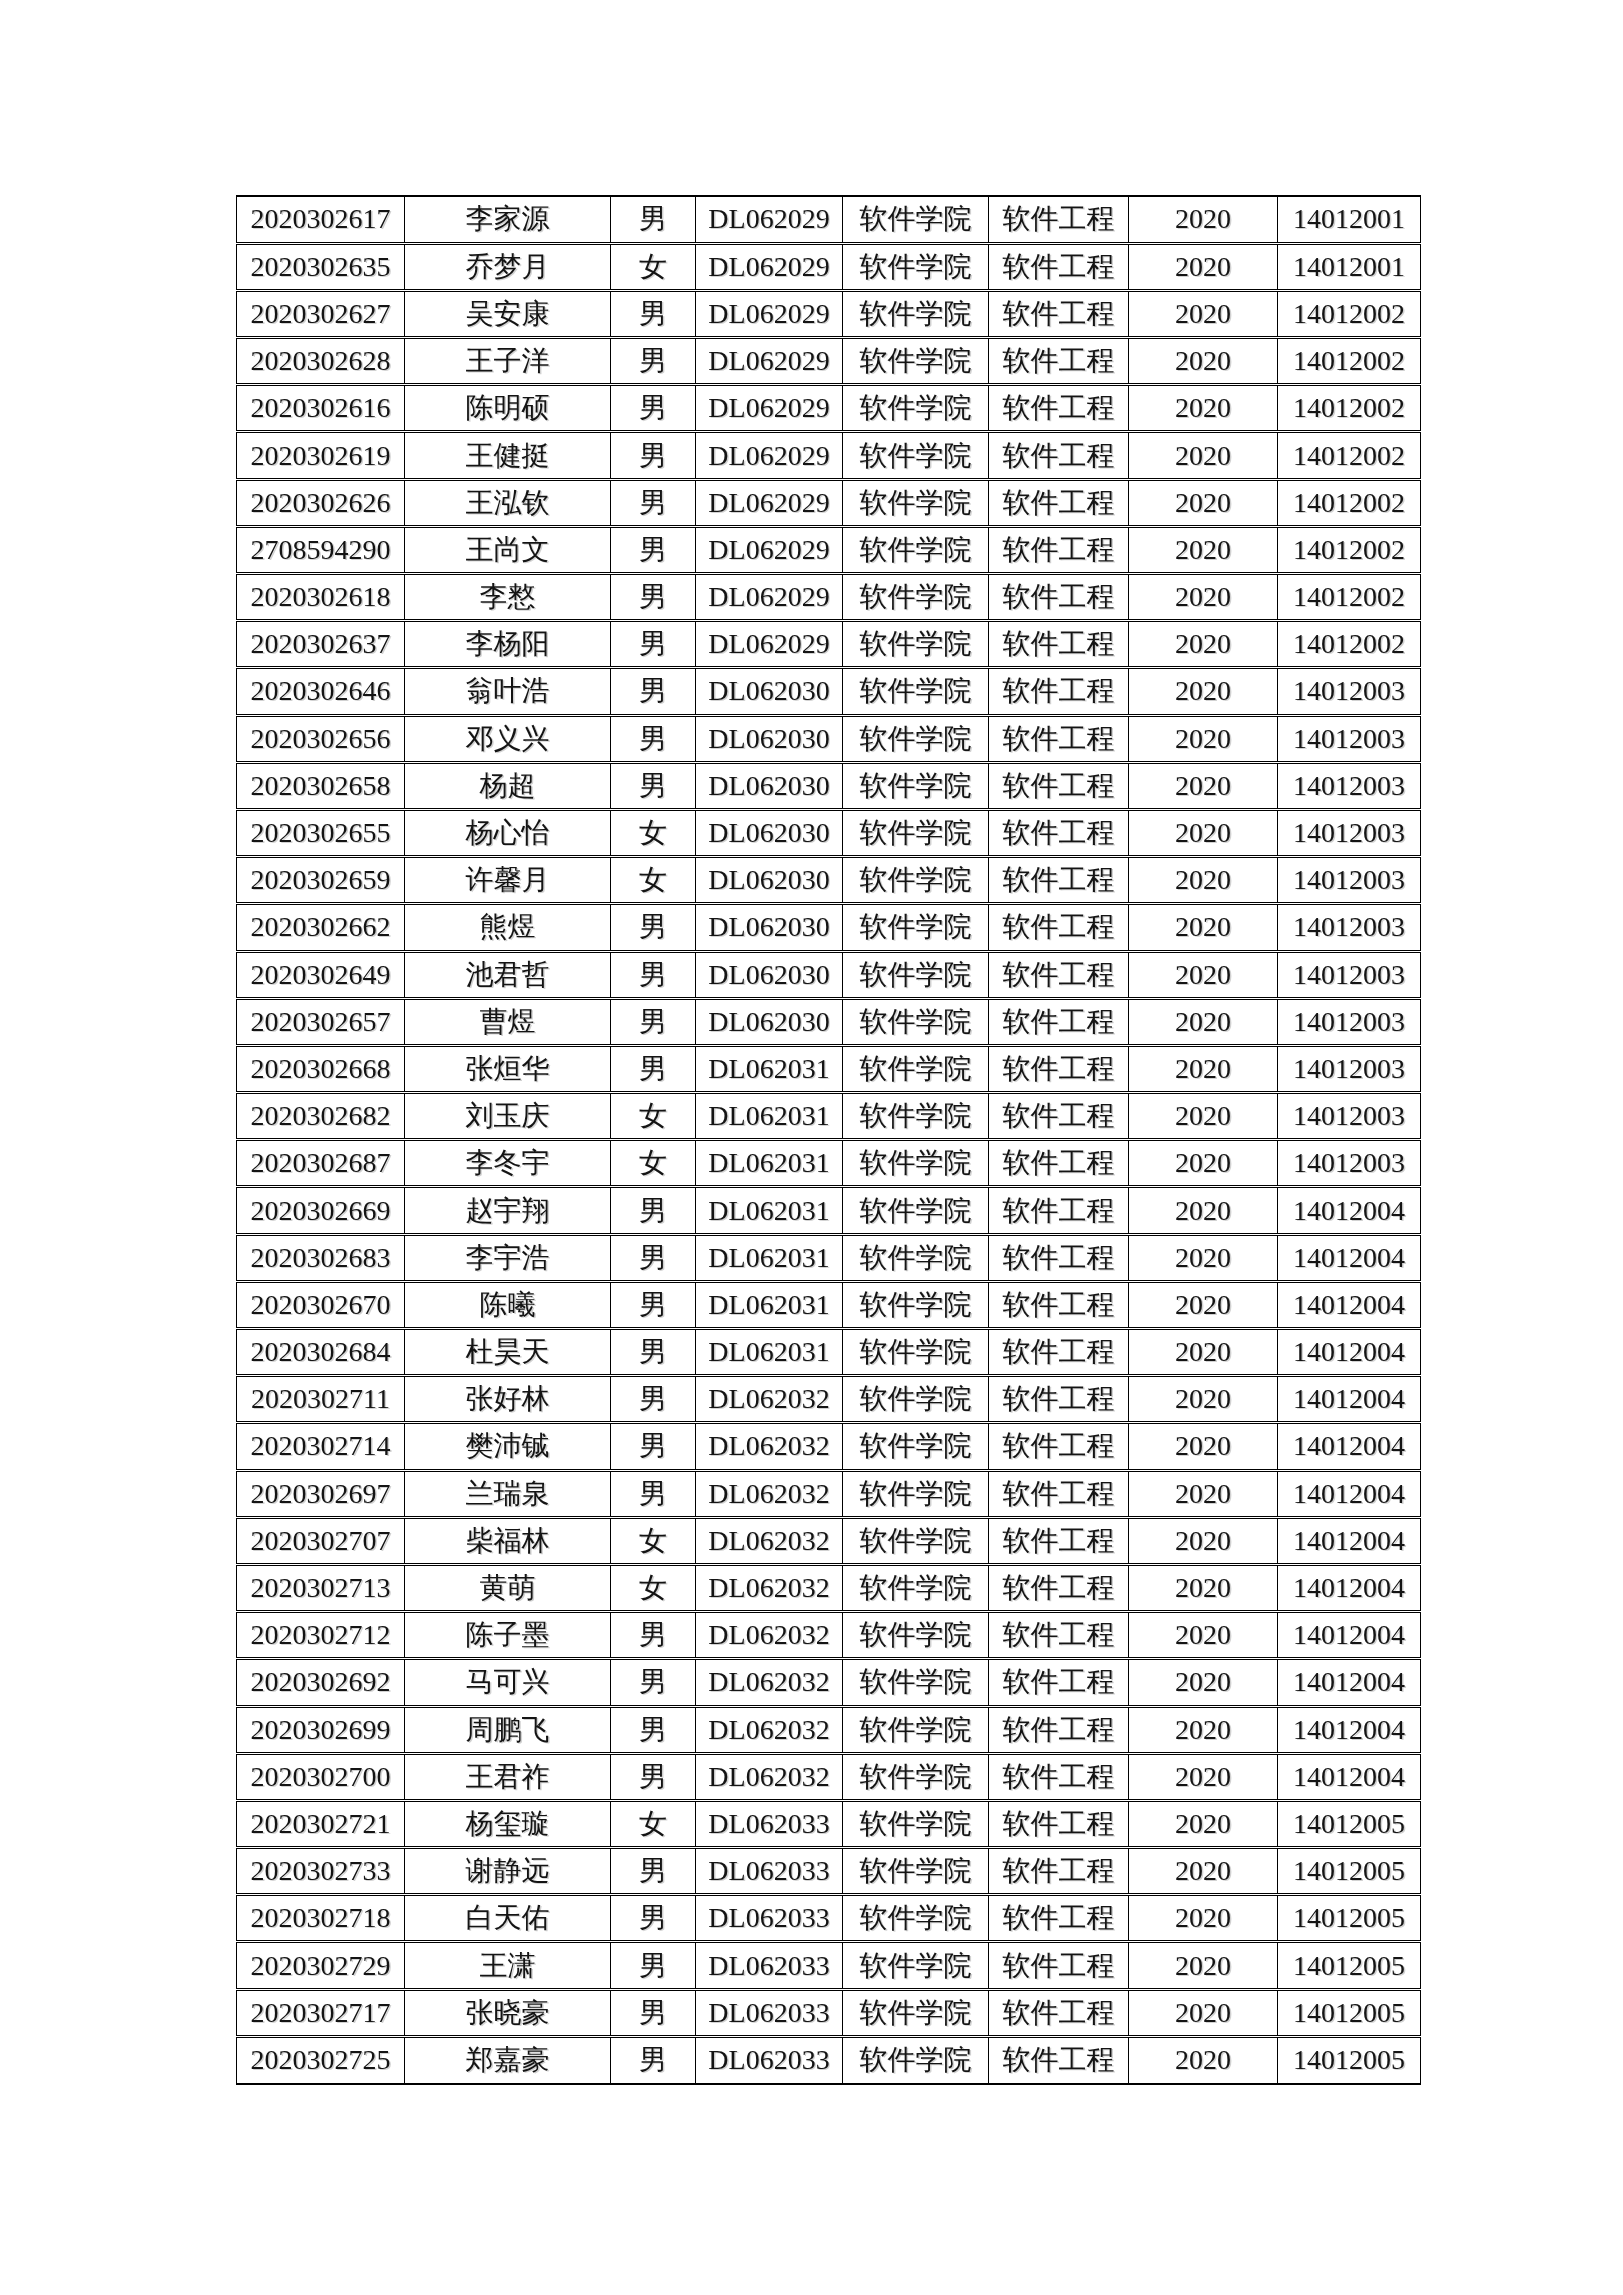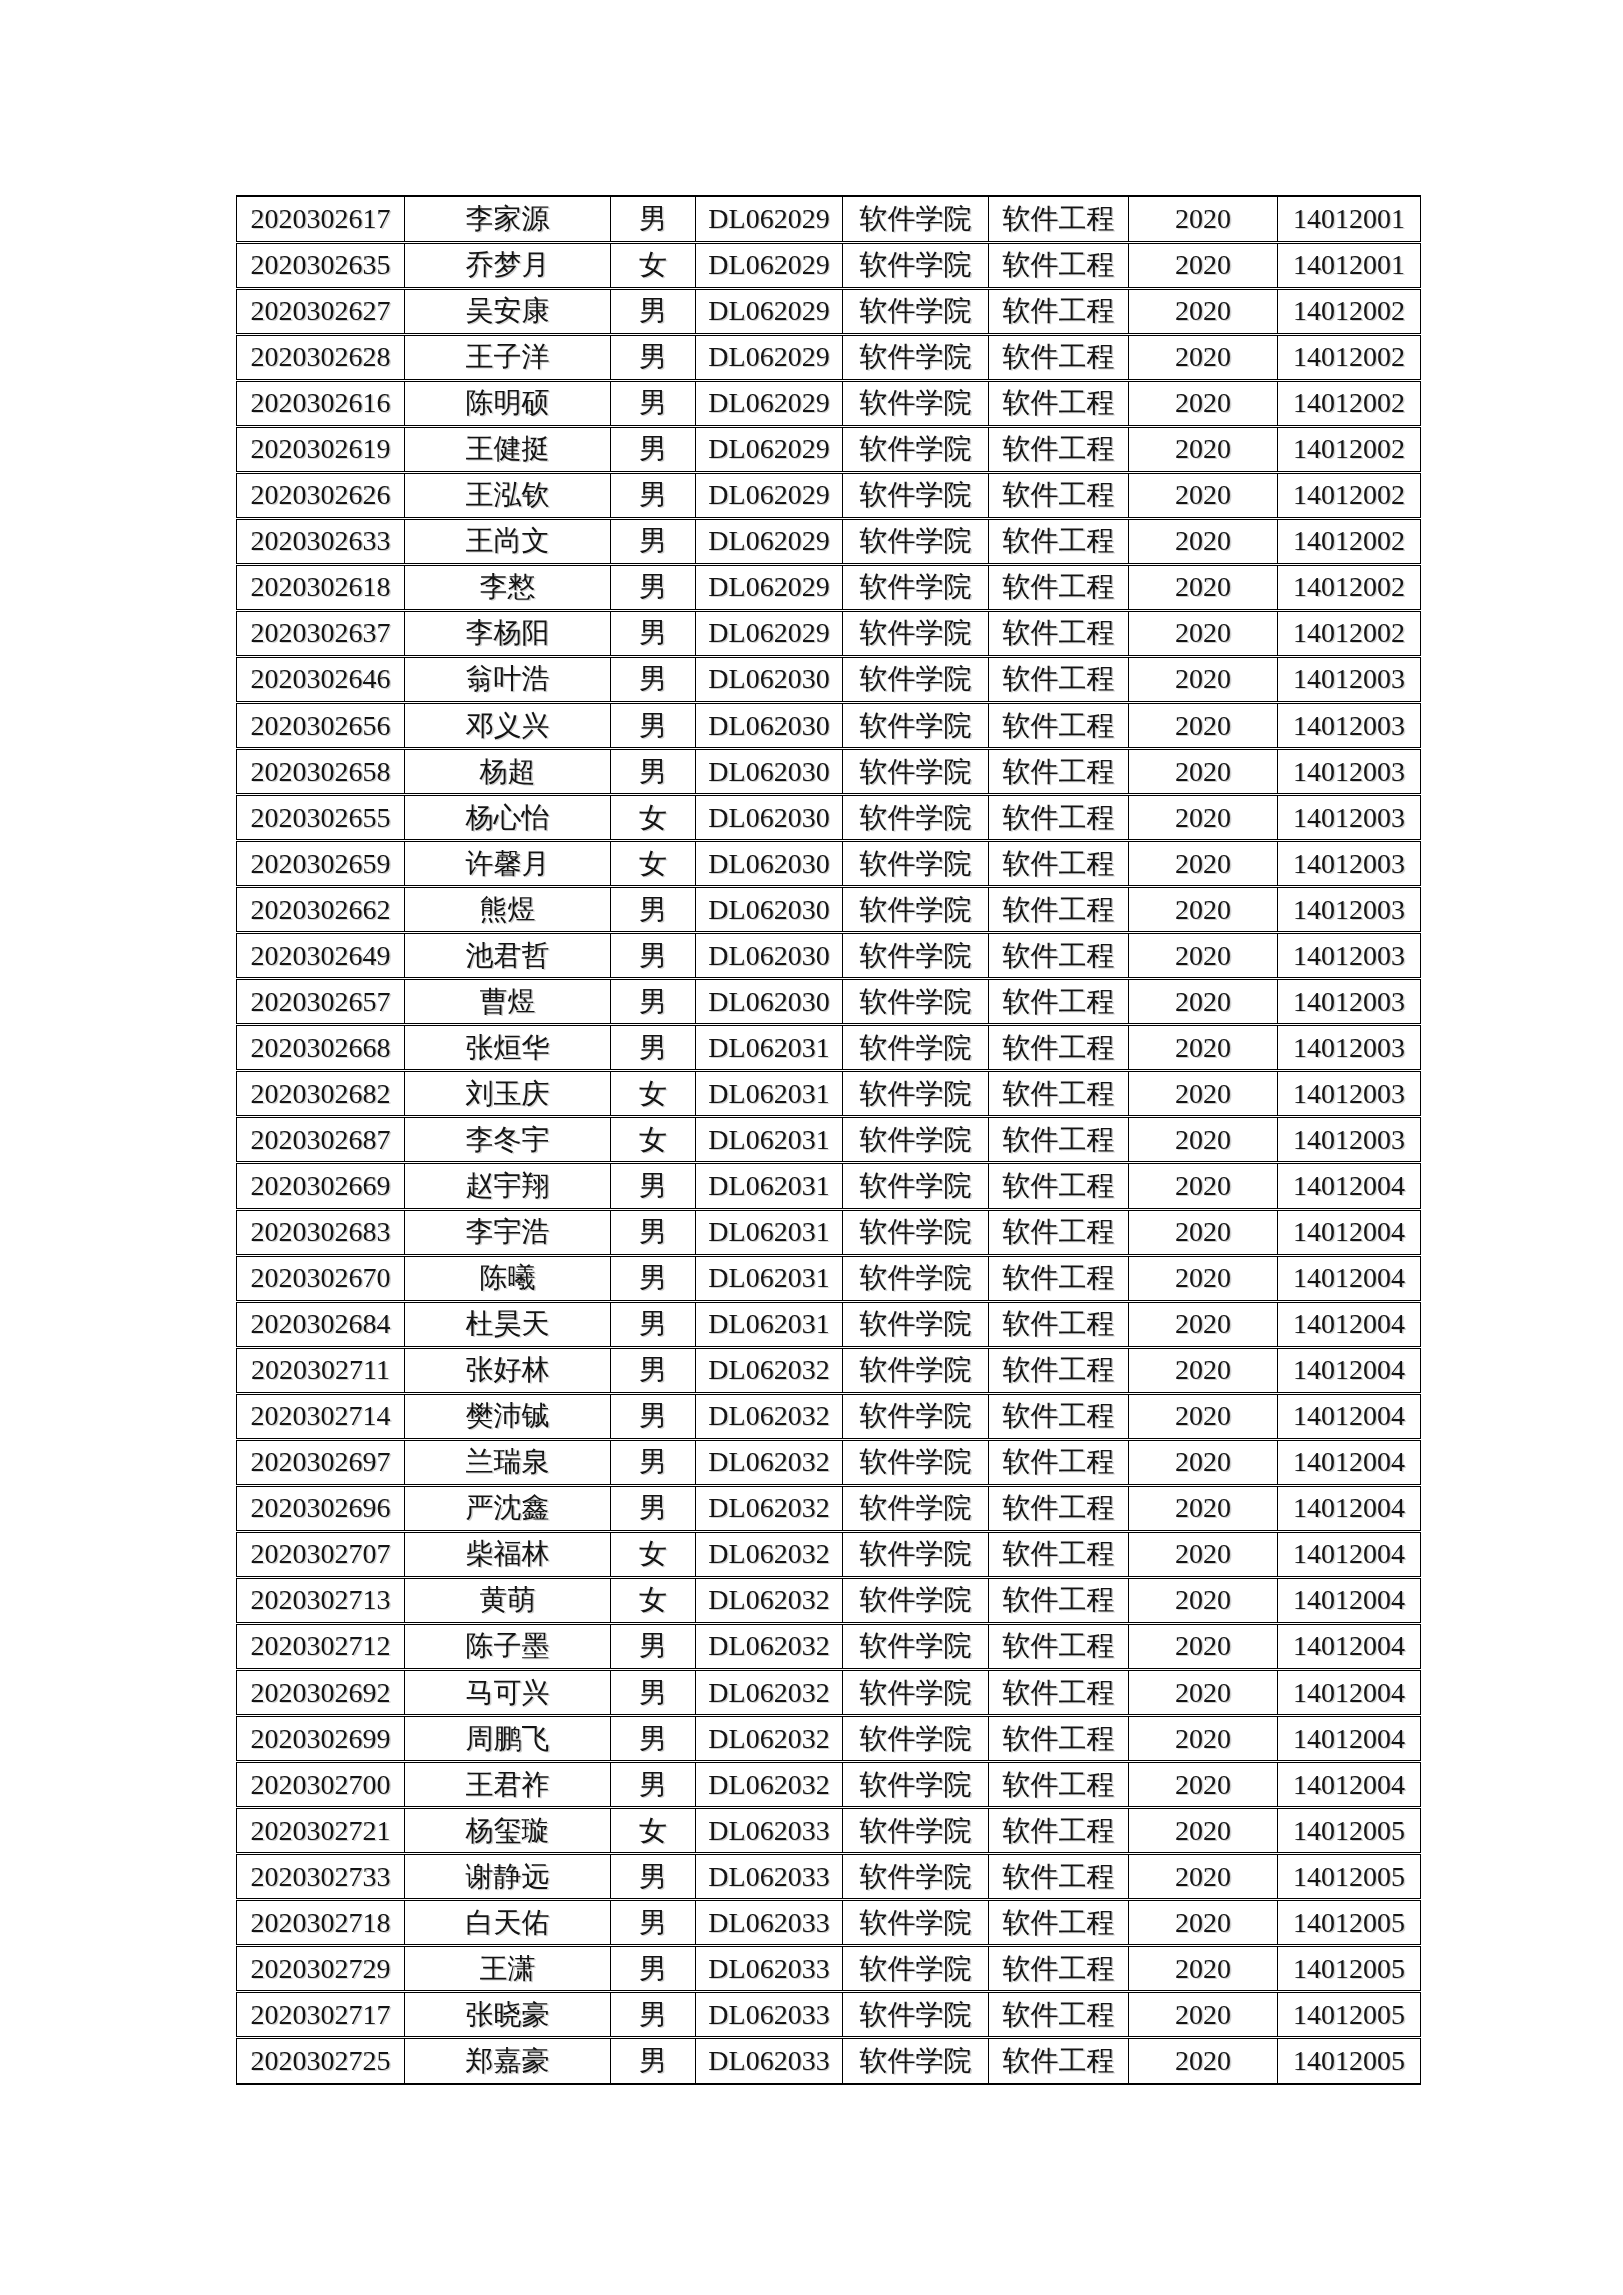--- a/index.html
+++ b/index.html
@@ -124,21 +124,21 @@
           <td>2020302626</td>
           <td>王泓钦</td>
           <td>男</td>
           <td>DL062029</td>
           <td>软件学院</td>
           <td>软件工程</td>
           <td>2020</td>
           <td>14012002</td>
         </tr>
         <tr>
-          <td>2020302633</td>
+          <td>2708594290</td>
           <td>王尚文</td>
           <td>男</td>
           <td>DL062029</td>
           <td>软件学院</td>
           <td>软件工程</td>
           <td>2020</td>
           <td>14012002</td>
         </tr>
         <tr>
           <td>2020302618</td>
@@ -326,30 +326,20 @@
           <td>男</td>
           <td>DL062032</td>
           <td>软件学院</td>
           <td>软件工程</td>
           <td>2020</td>
           <td>14012004</td>
         </tr>
         <tr>
           <td>2020302697</td>
           <td>兰瑞泉</td>
-          <td>男</td>
-          <td>DL062032</td>
-          <td>软件学院</td>
-          <td>软件工程</td>
-          <td>2020</td>
-          <td>14012004</td>
-        </tr>
-        <tr>
-          <td>2020302696</td>
-          <td>严沈鑫</td>
           <td>男</td>
           <td>DL062032</td>
           <td>软件学院</td>
           <td>软件工程</td>
           <td>2020</td>
           <td>14012004</td>
         </tr>
         <tr>
           <td>2020302707</td>
           <td>柴福林</td>

